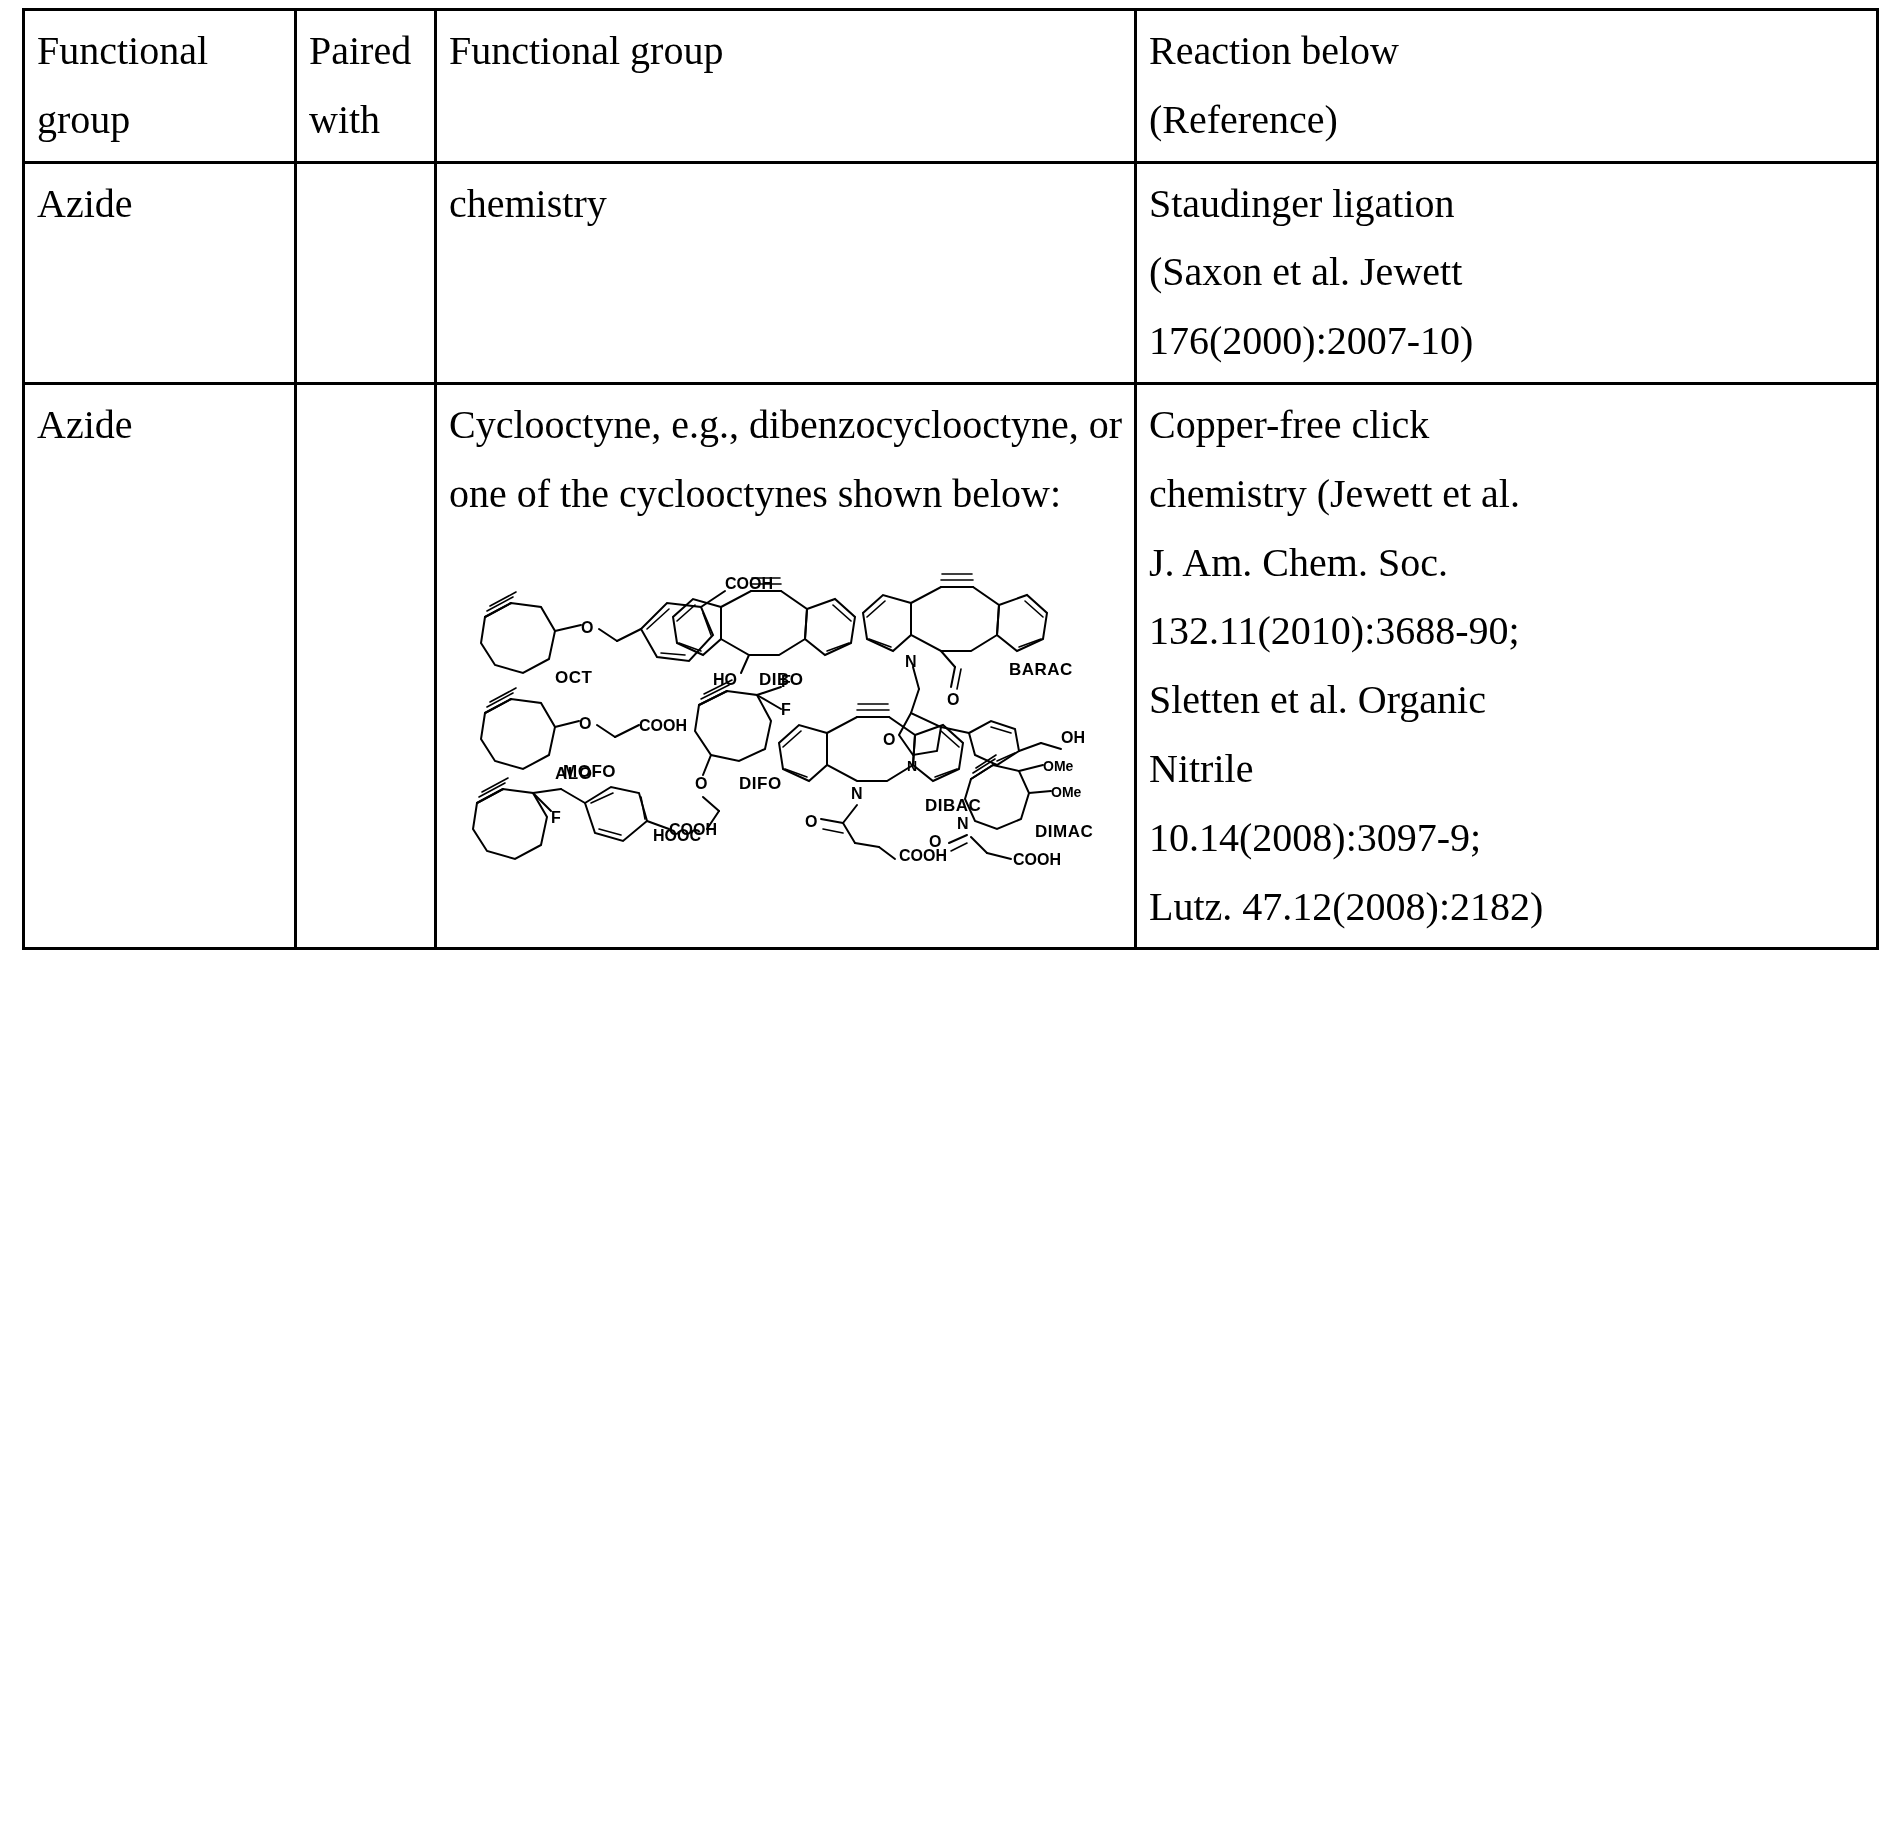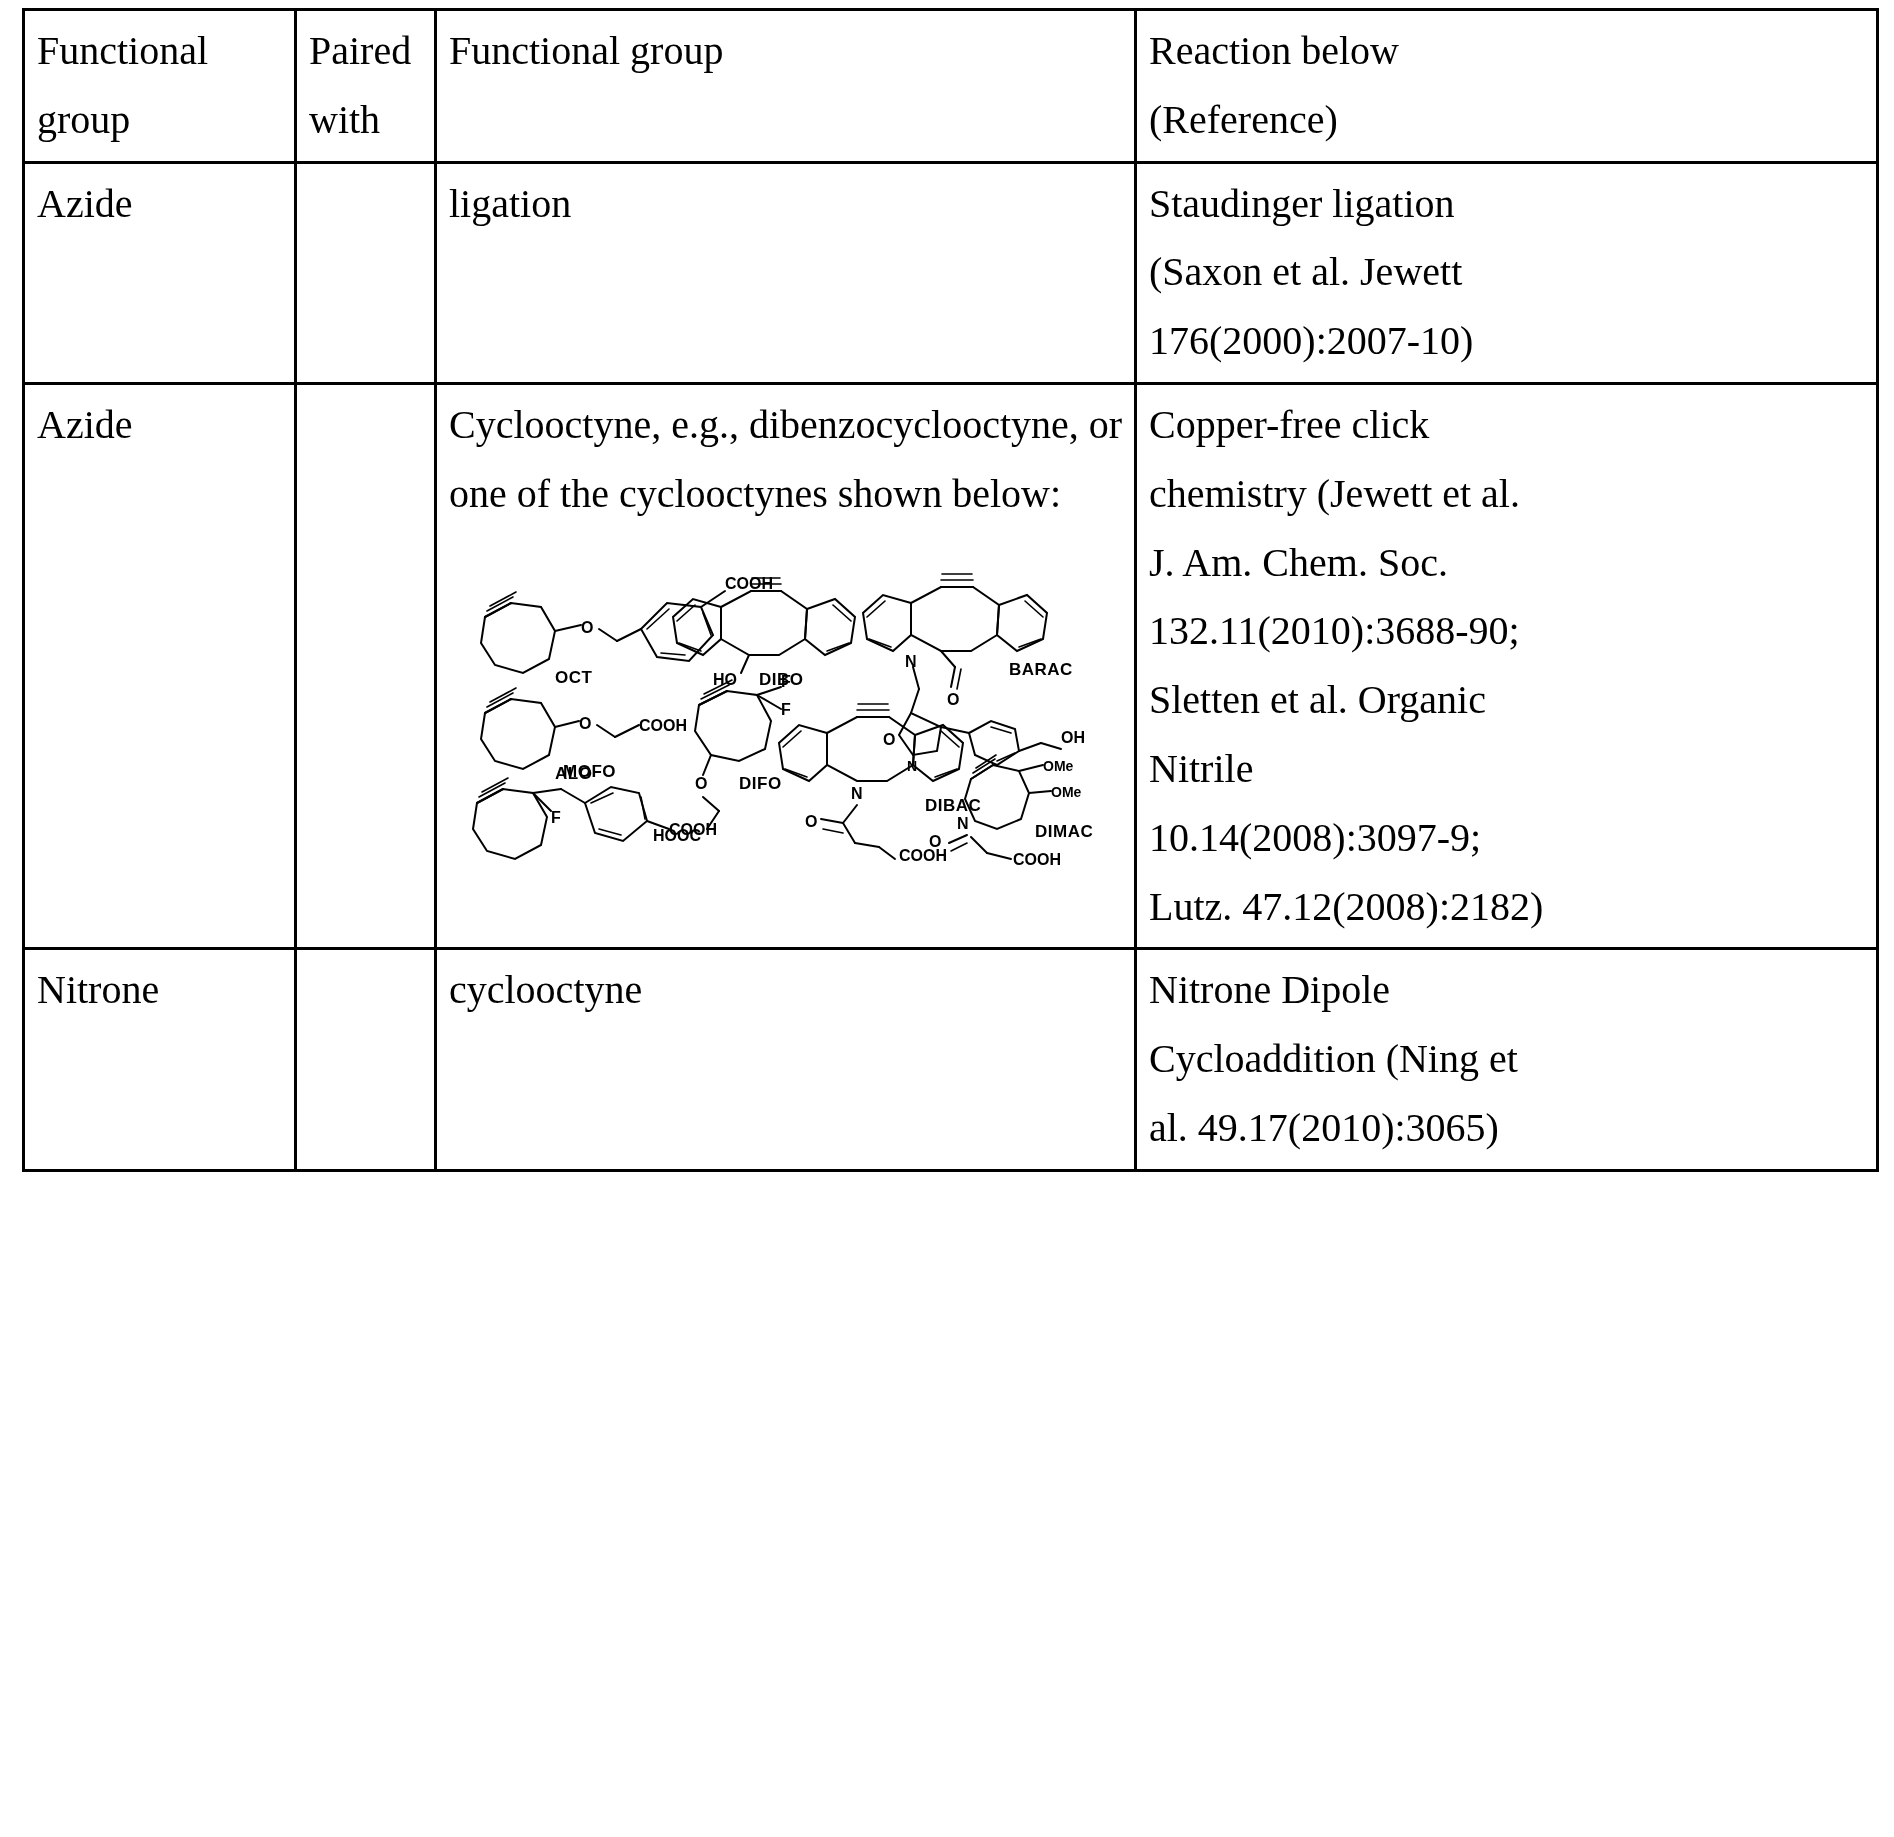--- a/index.html
+++ b/index.html
@@ -98,21 +98,21 @@
         <td>
           <span class="cellline">Reaction below</span>
           <span class="cellline">(Reference)</span>
         </td>
       </tr>
 
       <tr>
         <td>Azide</td>
         <td></td>
         <td>
-          <span class="cellline">ligation</span>
+          <span class="cellline">chemistry</span>
         </td>
         <td>
           <span class="cellline">Staudinger ligation</span>
           <span class="cellline">(Saxon et al. Jewett</span>
           <span class="cellline">176(2000):2007-10)</span>
         </td>
       </tr>
 
       <tr>
         <td>Azide</td>
@@ -288,30 +288,18 @@
           <span class="cellline">chemistry (Jewett et al.</span>
           <span class="cellline">J. Am. Chem. Soc.</span>
           <span class="cellline">132.11(2010):3688-90;</span>
           <span class="cellline">Sletten et al. Organic</span>
           <span class="cellline">Nitrile</span>
           <span class="cellline">10.14(2008):3097-9;</span>
           <span class="cellline">Lutz. 47.12(2008):2182)</span>
         </td>
       </tr>
 
-      <tr>
-        <td>Nitrone</td>
-        <td></td>
-        <td>
-          <span class="cellline">cyclooctyne</span>
-        </td>
-        <td>
-          <span class="cellline">Nitrone Dipole</span>
-          <span class="cellline">Cycloaddition (Ning et</span>
-          <span class="cellline">al. 49.17(2010):3065)</span>
-        </td>
-      </tr>
 
 
 
     </tbody>
   </table>
 </div>
 
 </body></html>

